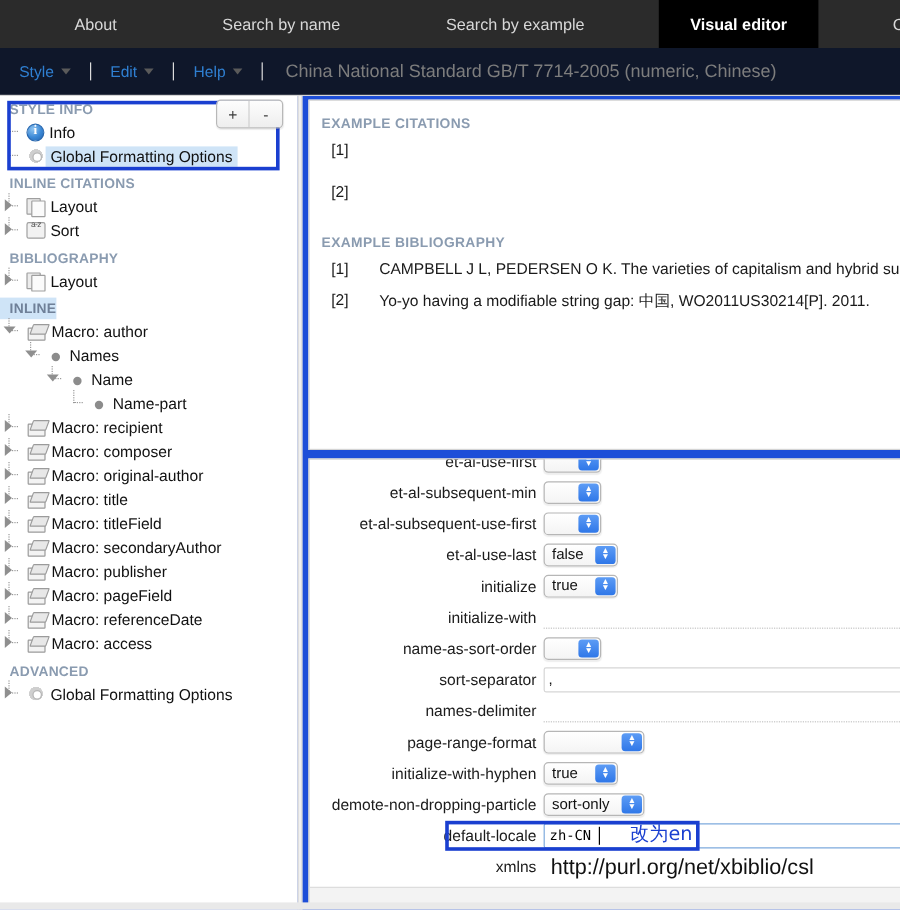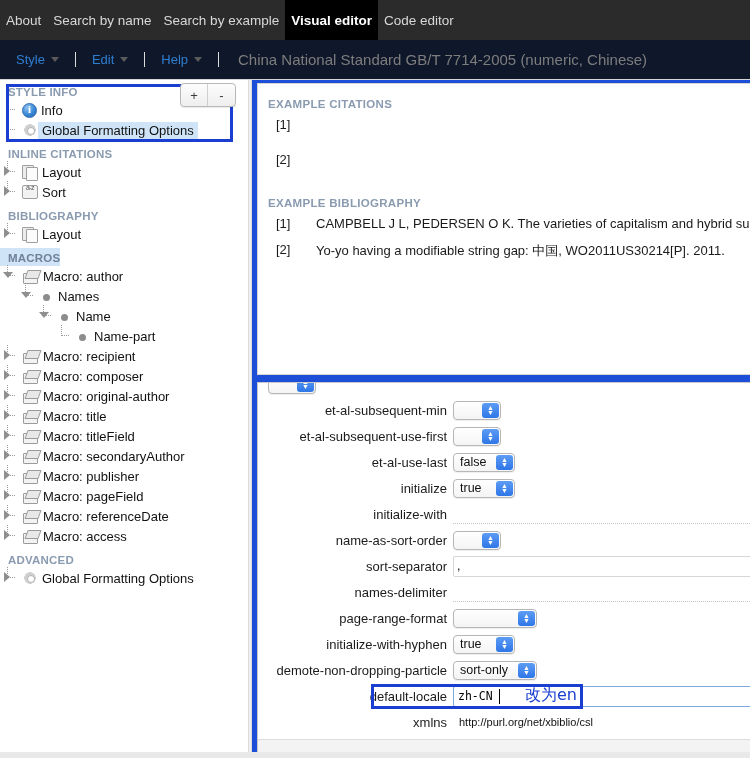--- a/index.html
+++ b/index.html
@@ -16,25 +16,26 @@
   #topnav {
     height: 40px;
     background: #2b2b2b;
     display: flex;
     align-items: stretch;
     position: relative;
     z-index: 5;
   }
   .nav-tab {
     display: flex; align-items: center;
-    padding: 0 6px;
+    padding: 0 26px;
     color: #d8d8d8;
     font-size: 13.5px;
     white-space: nowrap;
     cursor: pointer;
+    margin-left: 36px;
   }
   .nav-tab.active {
     background: #000000;
     color: #ffffff;
     font-weight: bold;
   }
 
   
   #menubar {
     height: 40px;
@@ -434,21 +435,21 @@
     z-index: 4;
     font-family: "DejaVu Sans", sans-serif;
   }
   #xmlns-row {
     display: flex;
     align-items: center;
     height: 22px;
     margin-top: 2px;
   }
   #xmlns-row .f-label { color:#1b1b1b; }
-  #xmlns-val { font-size: 11px; color: #111; padding-left: 6px; text-align: center; }
+  #xmlns-val { font-size: 18px; color: #111; padding-left: 6px; text-align: center; }
 
   #editor-bottom-strip {
     position:absolute;
     left: 0; bottom: 0;
     width: 100%; height: 14px;
     background: #f3f3f3;
     border-top: 1px solid #dddddd;
   }
   #workspace-bottom {
     position:absolute; left:0; bottom:0; width:750px; height:6px;
@@ -517,21 +518,21 @@
             <span class="label">Sort</span>
           </div></div>
         <div class="sec-wrap"><div class="section-head">BIBLIOGRAPHY</div><div class="tree-row">
             <span class="handle">
               <span class="elbow"></span>
               <span class="tri"></span>
             </span>
             <span class="ic pages"></span>
             <span class="label">Layout</span>
           </div></div>
-        <div class="sec-wrap"><div class="section-head hl">MACROS</div><div class="tree-row">
+        <div class="sec-wrap"><div class="section-head hl">INLINE</div><div class="tree-row">
             <span class="handle">
               <span class="elbow"></span>
               <span class="tri open"></span>
             </span>
             <span class="ic cube"></span>
             <span class="label">Macro: author</span>
           </div><div class="tree-row">
             <span class="indent" style="width: 18px;"></span>
             <span class="handle">
               <span class="elbow"></span>
@@ -666,20 +667,21 @@
             <span class="num">[2]</span>
             <span>Yo-yo having a modifiable string gap: 中国, WO2011US30214[P]. 2011.</span>
           </div>
         </div>
     </div>
 
     <div id="editor-panel">
       <div id="editor-inner">
         <div id="fields-host">
             <div class="f-row">
+              <div class="f-label">et-al-use-first</div>
               <div class="f-ctl">
                 <div class="sel w-blank">
                   <span></span>
                   <span class="arrows">
                     <span>▲</span>
                     <span>▼</span>
                   </span>
                 </div>
               </div>
             </div>

